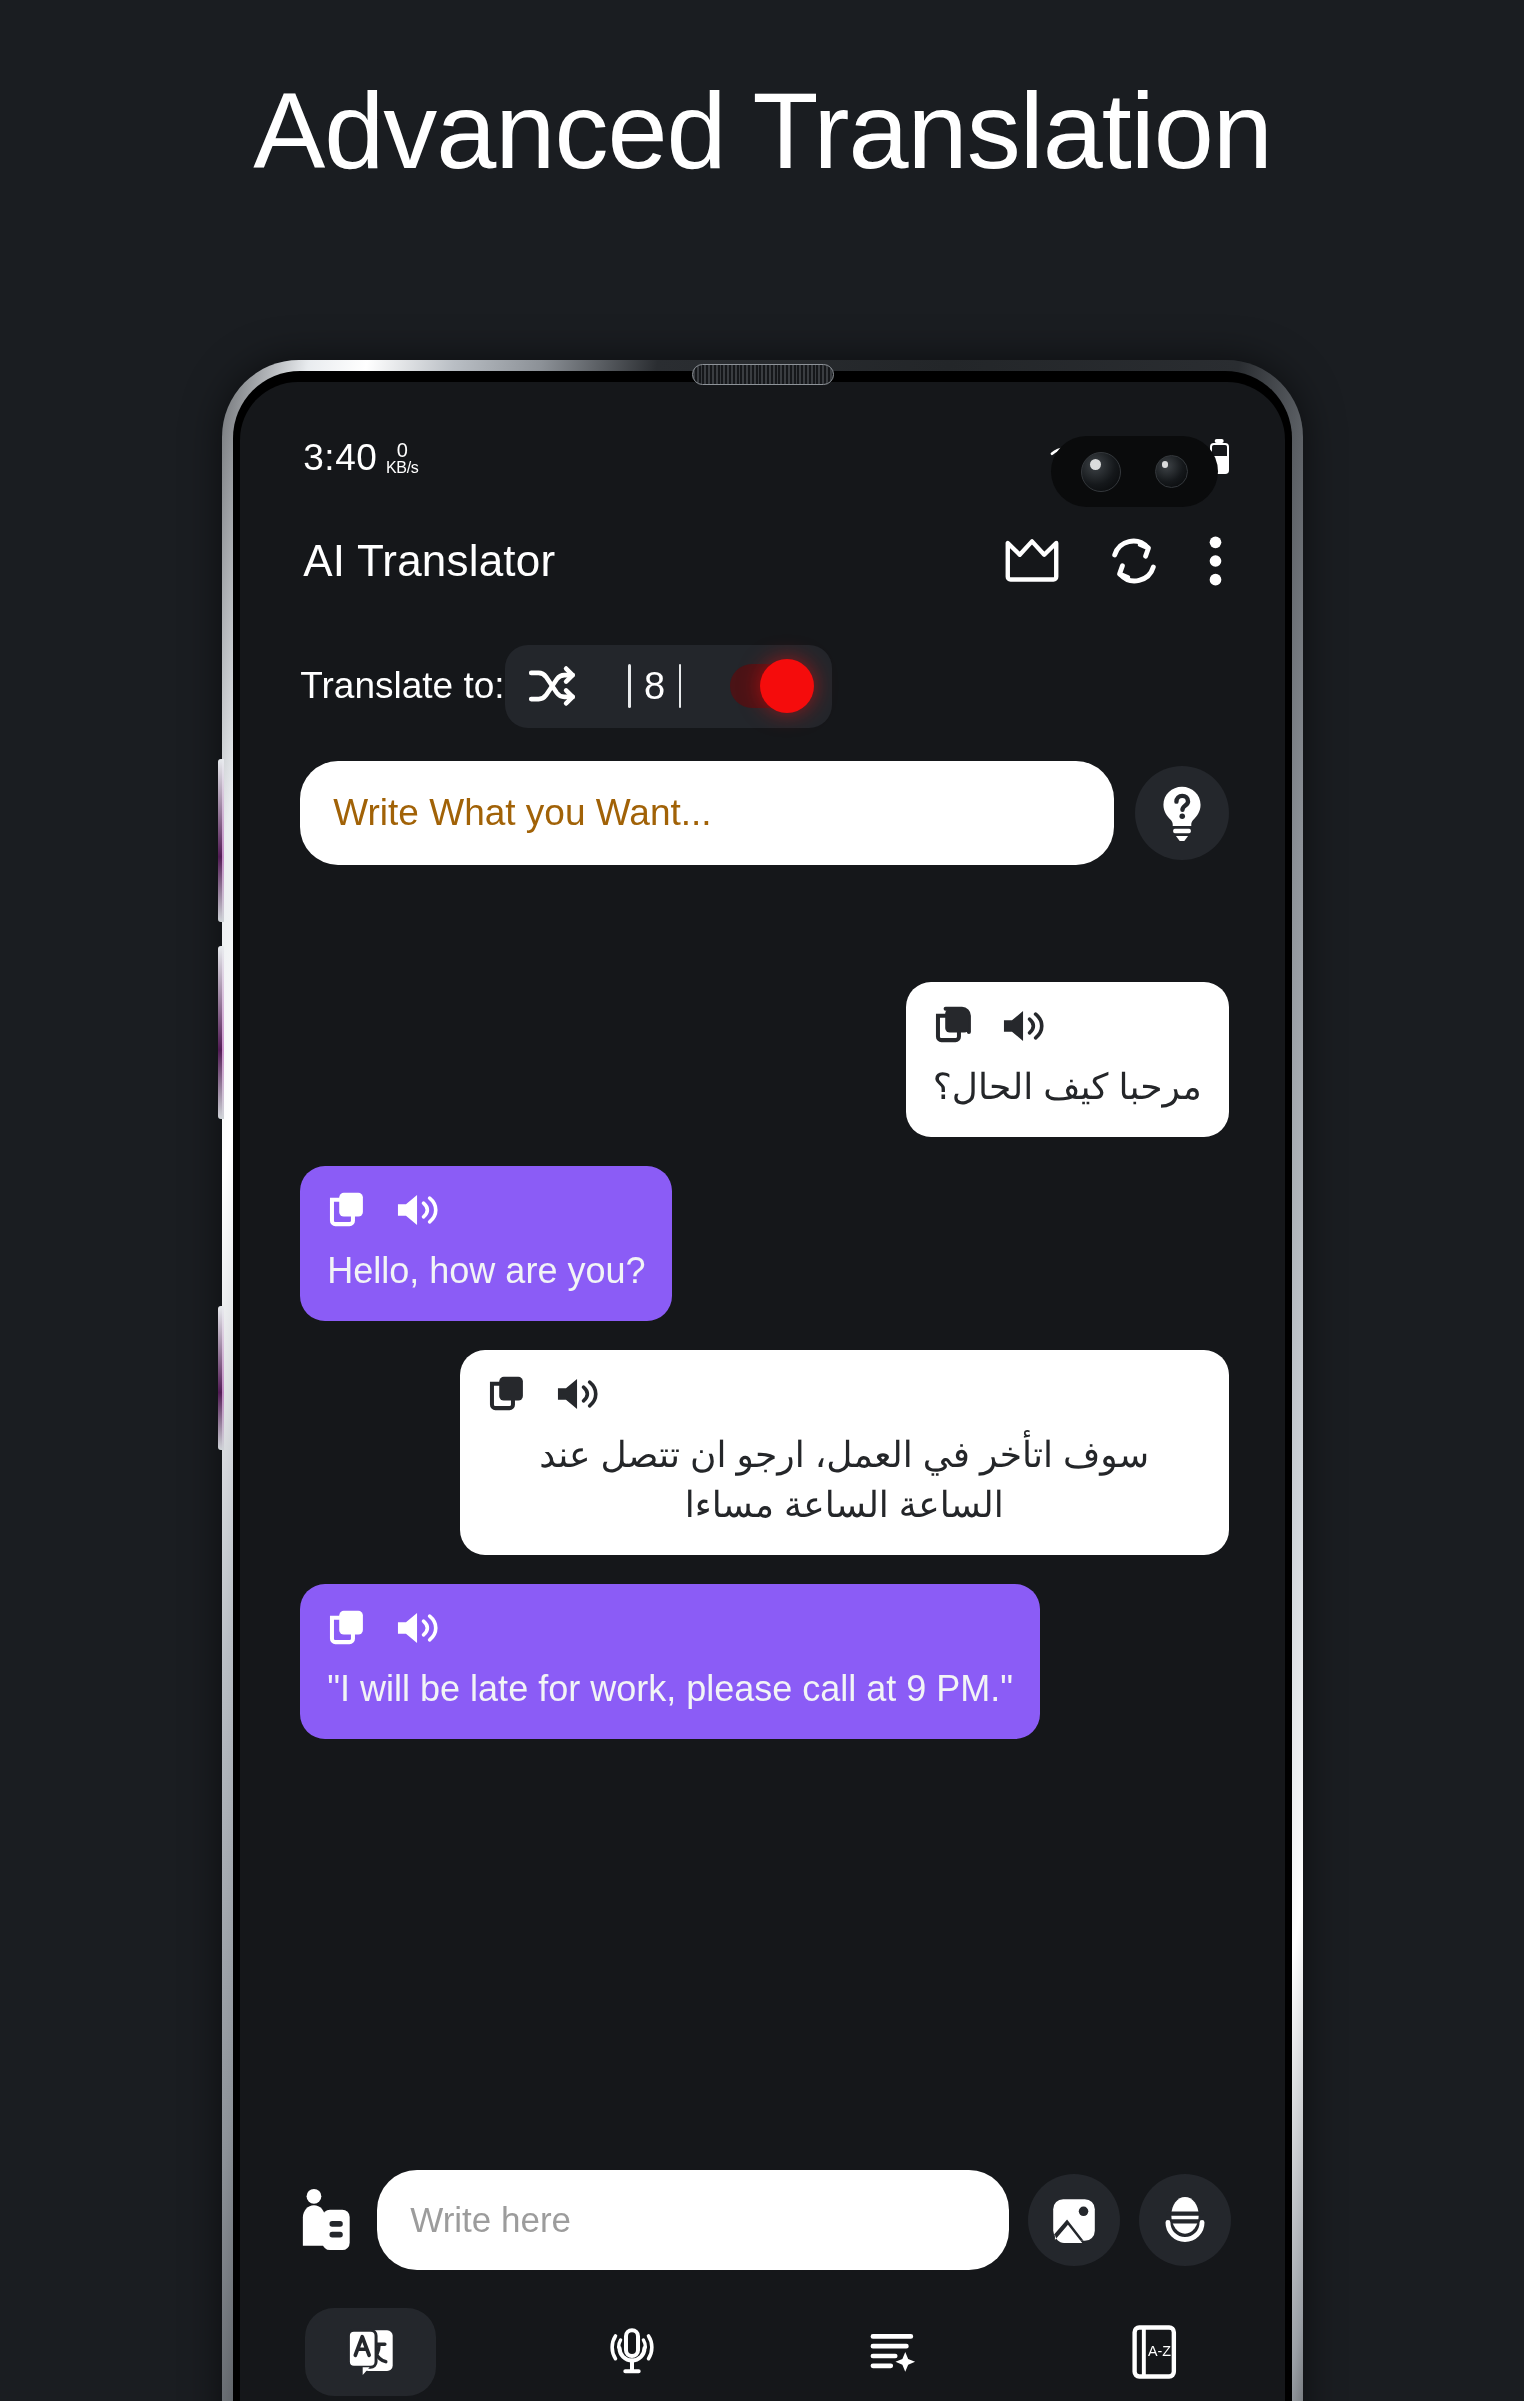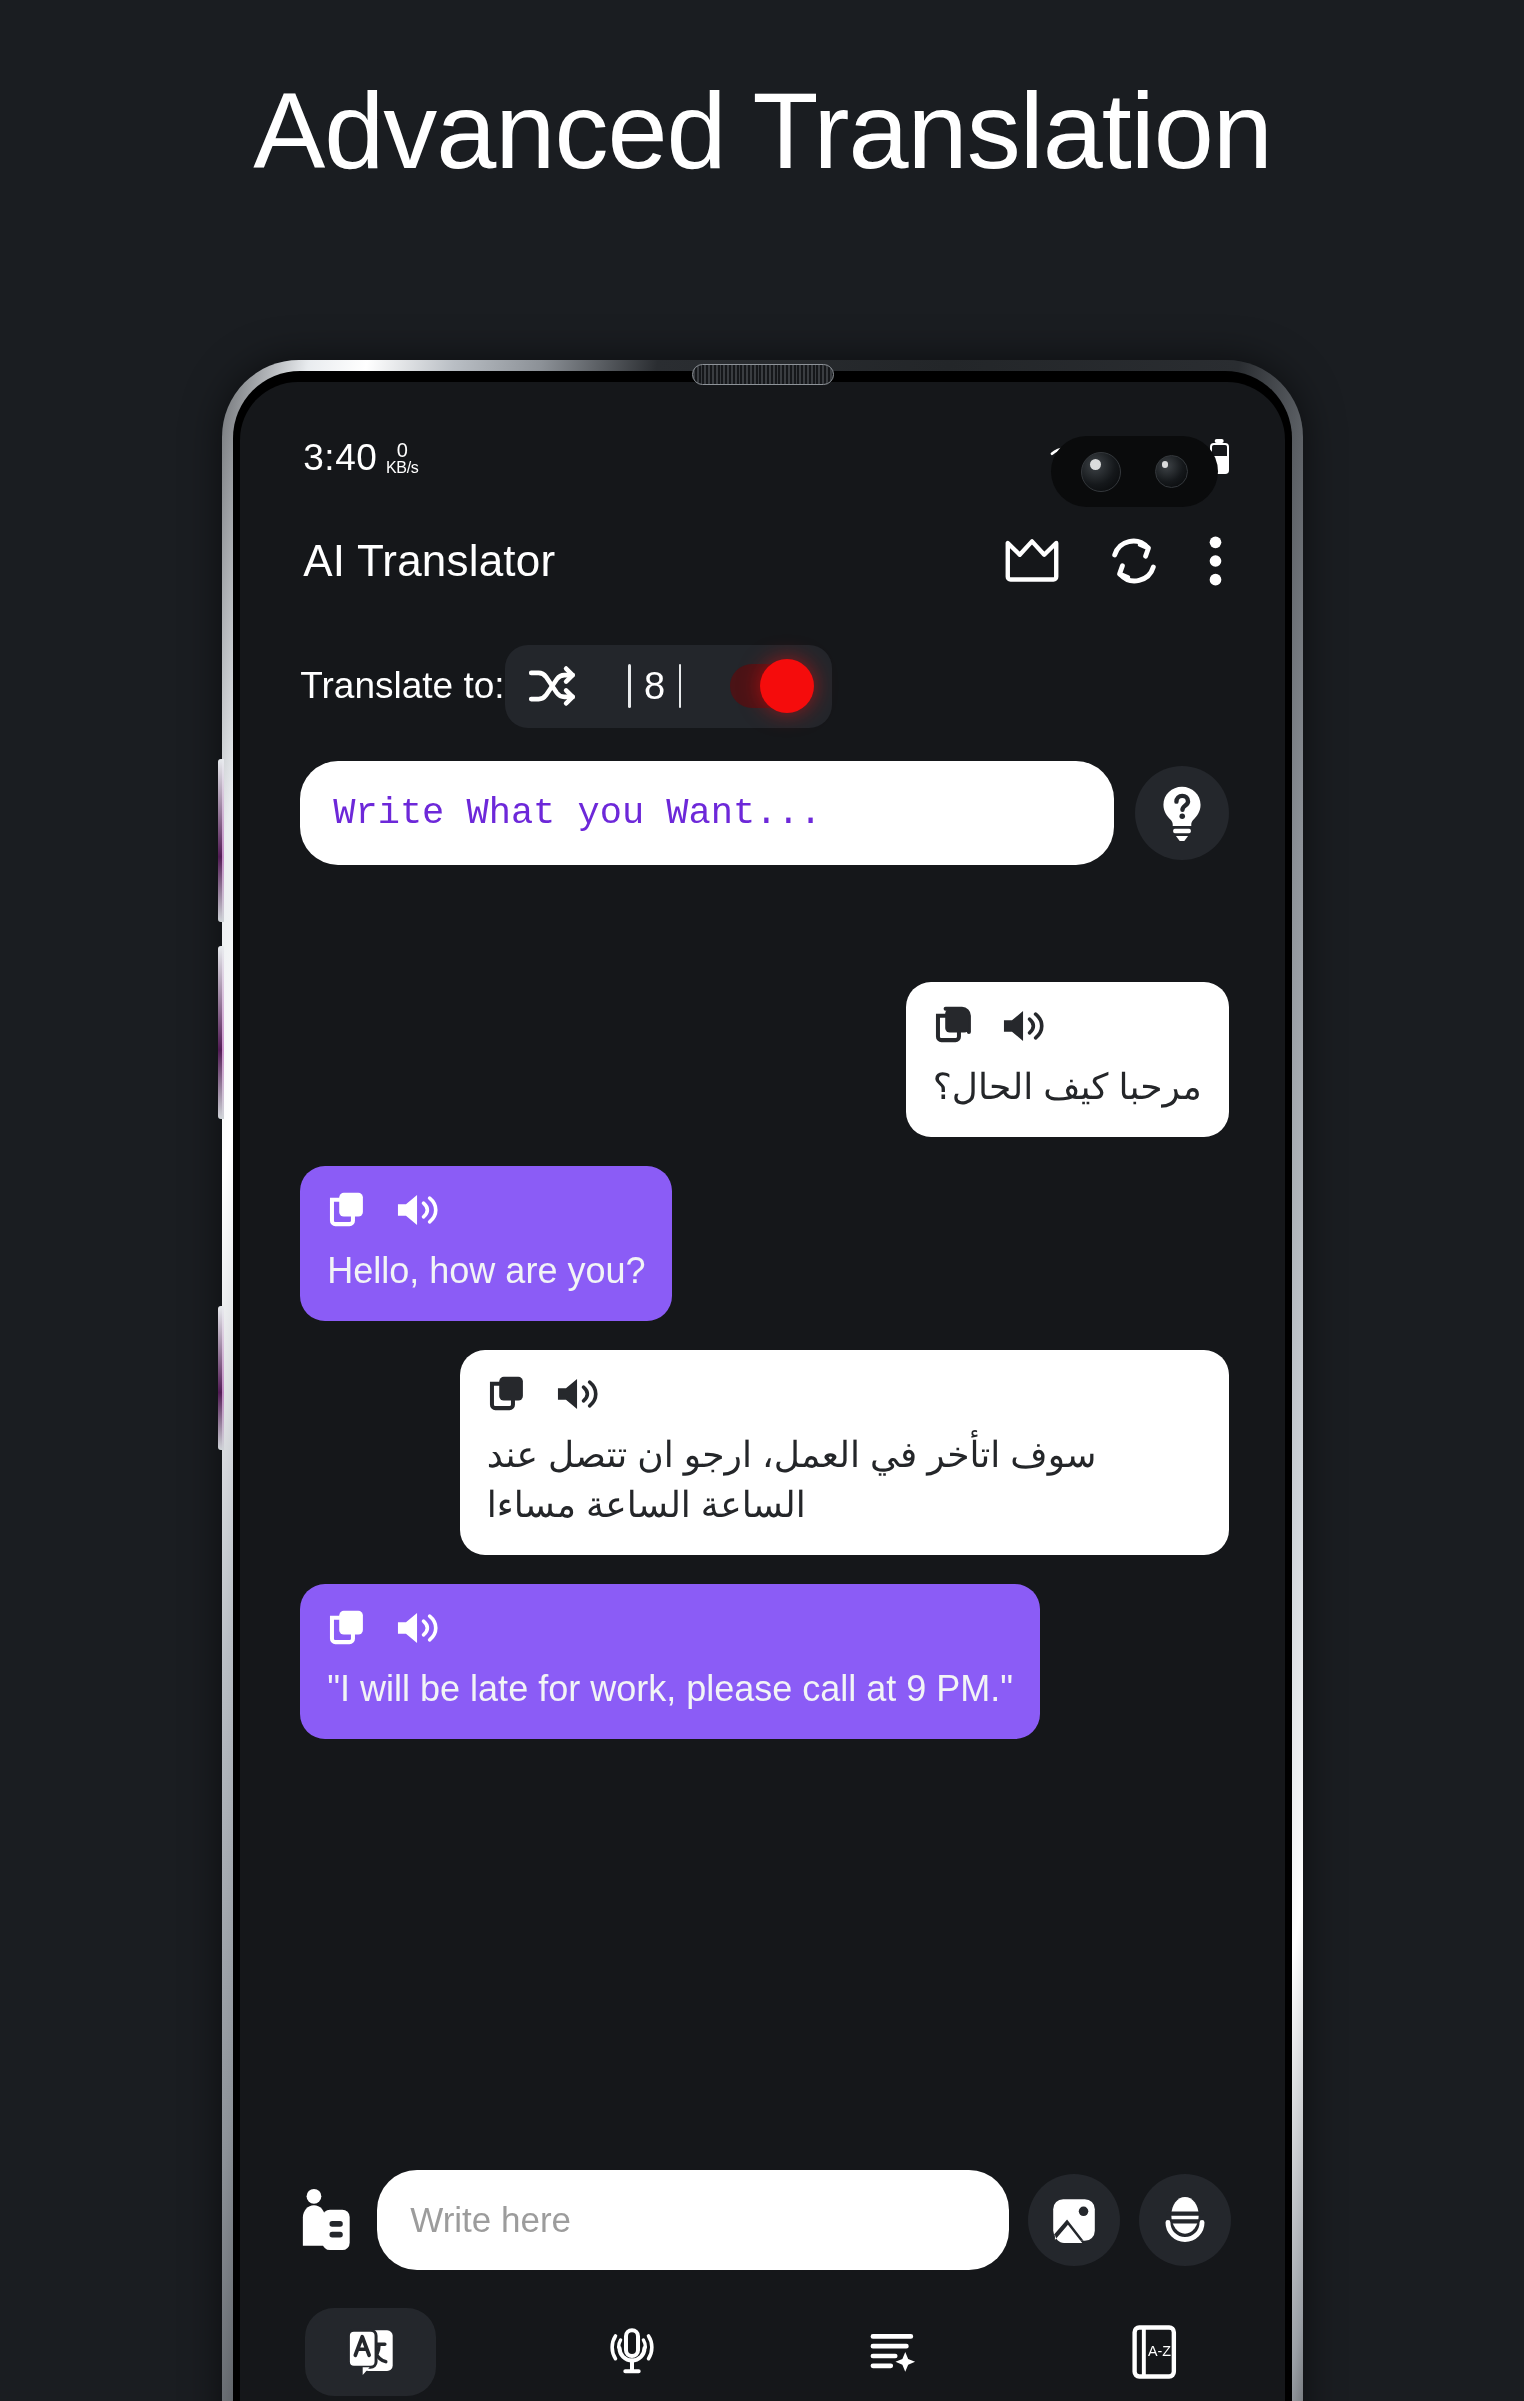--- a/index.html
+++ b/index.html
@@ -229,21 +229,21 @@
   }
   .white-field {
     flex: 1;
     background: #fff;
     border-radius: 38px;
     height: 104px;
     display: flex;
     align-items: center;
     padding: 0 33px;
   }
-  .white-field-ph { color: #6d28d9; font-size: 37px; font-family: Liberation Mono, monospace; }
+  .white-field-ph { color: #a16207; font-size: 37px; }
   .round-btn {
     width: 94px; height: 94px;
     border-radius: 50%;
     background: #24272c;
     display: flex; align-items: center; justify-content: center;
     flex: 0 0 auto;
   }
 
   
   .chat {
@@ -268,21 +268,21 @@
     align-items: center;
     gap: 25px;
     margin-bottom: 15.4px;
   }
   .bubble-text {
     font-size: 36px;
     line-height: 1.38;
   }
   .bubble.light .bubble-text { color: #242629; }
   .bubble.dark  .bubble-text { color: #f2f4f6; }
-  .rtl { direction: rtl; text-align: left; unicode-bidi: embed; }
+  .rtl { direction: rtl; text-align: center; unicode-bidi: embed; }
 
   
   .compose {
     position: absolute;
     left: 0; right: 0;
     bottom: 204px;
     display: flex;
     align-items: center;
     gap: 19px;
     padding: 0 54px 0 58px;

